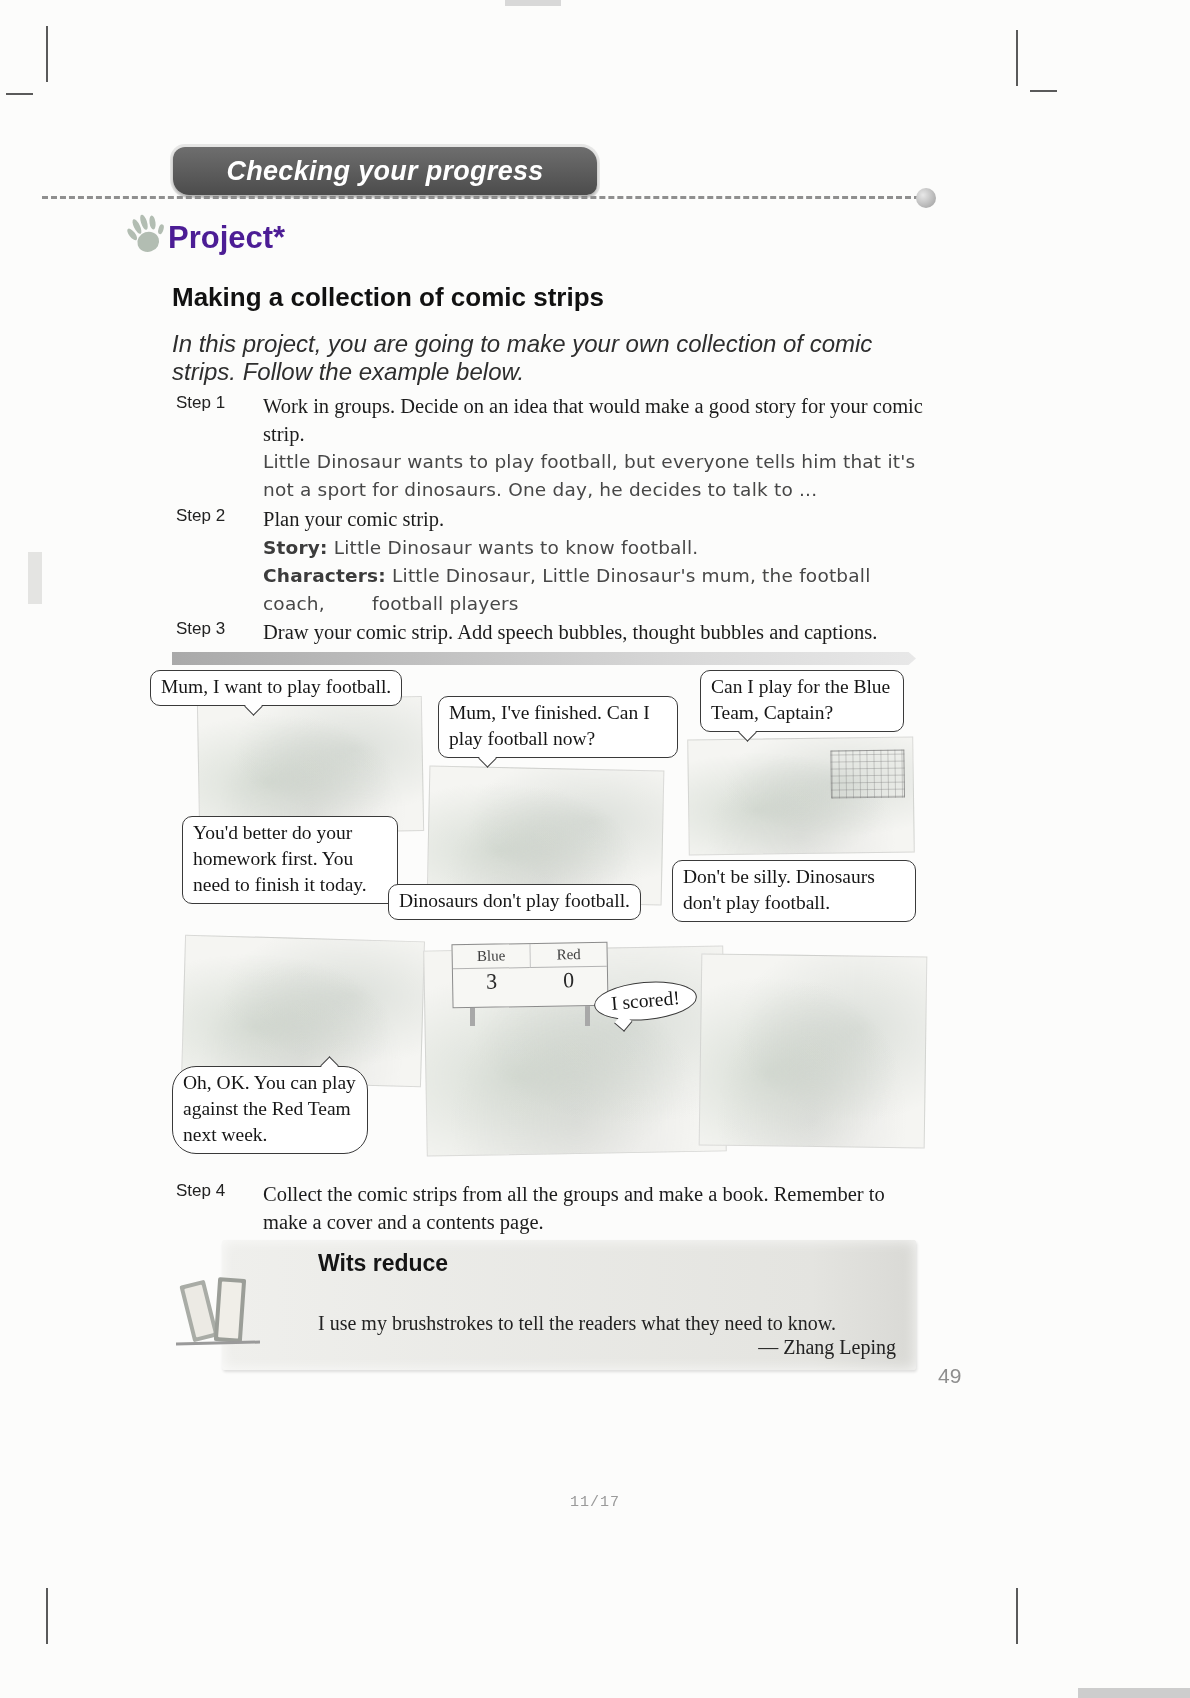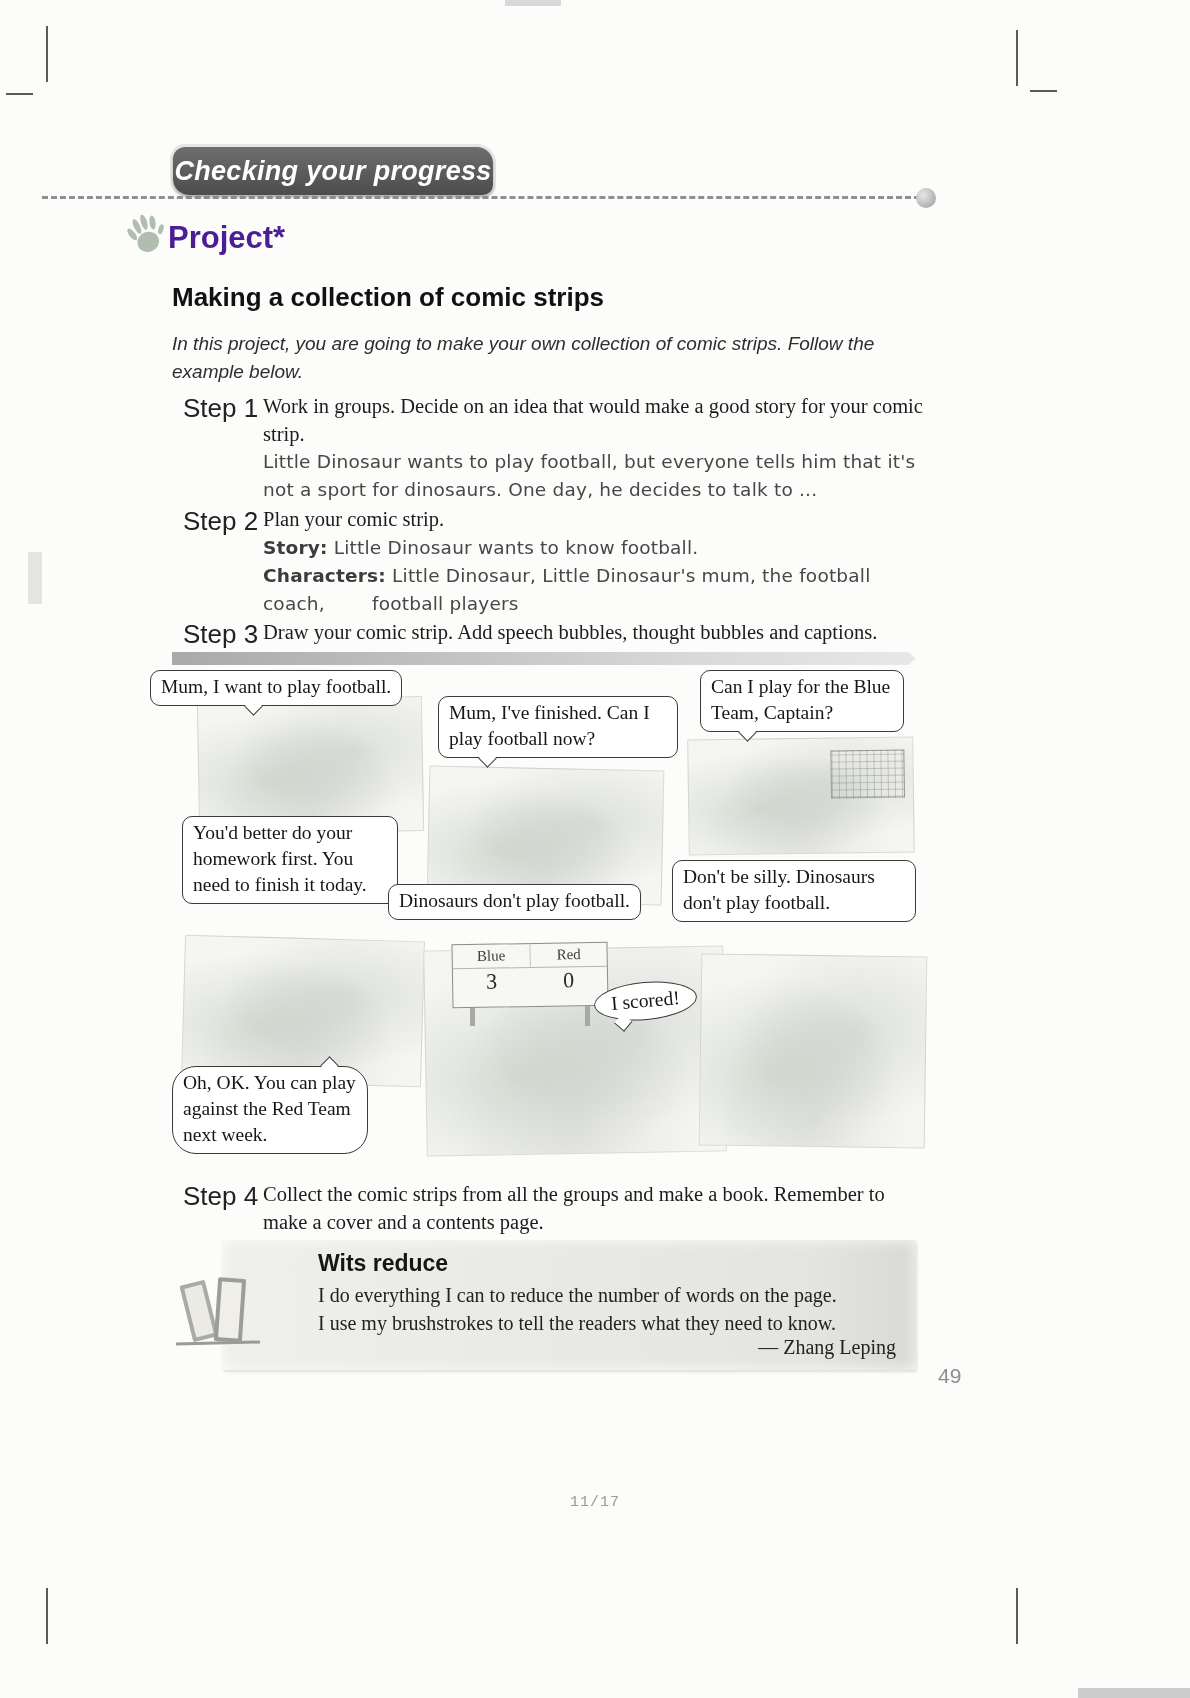--- a/index.html
+++ b/index.html
@@ -19,21 +19,21 @@
   .crop.h { width: 27px; height: 2px; }
   .tc-bar { position: absolute; left: 505px; top: 0; width: 56px; height: 6px; background: #d8d8d8; }
   .br-bar { position: absolute; right: 0; bottom: 0; width: 112px; height: 10px; background: #cdcdcd; }
   .left-smudge { position: absolute; left: 28px; top: 552px; width: 14px; height: 52px; background: #e4e4e2; }
 
   
   .dash-line { position: absolute; left: 42px; top: 196px; width: 878px; border-top: 3px dashed #8f8f8f; }
   .dash-dot { position: absolute; left: 916px; top: 188px; width: 20px; height: 20px; border-radius: 50%;
               background: radial-gradient(circle at 35% 35%, #e8e8e8, #9a9a9a); }
   .banner {
-    position: absolute; left: 173px; top: 147px; width: 320px; height: 48px;
+    position: absolute; left: 173px; top: 147px; width: 424px; height: 48px;
     background: linear-gradient(180deg, #6e6e6e, #4c4c4c);
     border-radius: 12px 16px 10px 16px;
     box-shadow: 0 2px 3px rgba(0,0,0,.25), 0 0 0 3px rgba(190,190,190,.35);
     display: flex; align-items: center; justify-content: center;
     z-index: 2;
   }
   .banner span {
     font-family: "Liberation Sans", sans-serif;
     font-style: italic; font-weight: 700; font-size: 27px; color: #ffffff;
     letter-spacing: .3px;
@@ -45,27 +45,27 @@
     position: absolute; left: 168px; top: 220px;
     font-family: "Liberation Sans", sans-serif; font-weight: 700; font-size: 31px; color: #4c1d95;
   }
   .main-title {
     position: absolute; left: 172px; top: 282px;
     font-family: "Liberation Sans", sans-serif; font-weight: 700; font-size: 26px; color: #111;
   }
   .intro {
     position: absolute; left: 172px; top: 330px; width: 724px;
     font-family: "Liberation Sans", sans-serif; font-style: italic;
-    font-size: 19px; line-height: 28px; color: #2e2e2e;
+    font-size: 24px; line-height: 28px; color: #2e2e2e;
   }
 
   
   .step-label {
     position: absolute; left: 176px;
-    font-family: "Liberation Sans", sans-serif; font-size: 26px; color: #222; margin-left: 7px;
+    font-family: "Liberation Sans", sans-serif; font-size: 17px; color: #222;
   }
   .step-text {
     position: absolute; left: 263px; width: 668px;
     font-family: "Liberation Serif", serif; font-size: 20.5px; line-height: 28px; color: #1c1c1c;
   }
   .handwriting {
     font-family: "DejaVu Sans", sans-serif; font-size: 18.5px; line-height: 28px;
     color: #474747; letter-spacing: .2px;
   }
   .hw-block { position: absolute; left: 263px; width: 658px; }
@@ -271,20 +271,19 @@
   <div class="books">
     <svg width="96" height="92" viewBox="0 0 96 92">
       <rect x="14" y="26" width="26" height="58" rx="2" fill="#a9aca6" transform="rotate(-14 27 55)"></rect>
       <rect x="18" y="30" width="18" height="50" rx="1" fill="#eceae4" transform="rotate(-14 27 55)"></rect>
       <rect x="44" y="22" width="28" height="64" rx="2" fill="#9b9e98" transform="rotate(4 58 54)"></rect>
       <rect x="48" y="26" width="20" height="56" rx="1" fill="#f0eee8" transform="rotate(4 58 54)"></rect>
       <line x1="4" y1="88" x2="88" y2="86" stroke="#9a9a9a" stroke-width="3"></line>
     </svg>
   </div>
   <div class="wits-title">Wits reduce</div>
-  <div class="wits-line" style="top:1284px;">I do everything I can to reduce the number of words on the page.</div>
   <div class="wits-line" style="top:1312px;">I use my brushstrokes to tell the readers what they need to know.</div>
   <div class="wits-attrib">— Zhang Leping</div>
 
   <div class="page-number">49</div>
   <div class="footer-mark">11/17</div>
 
 </div>
 
 </body></html>

